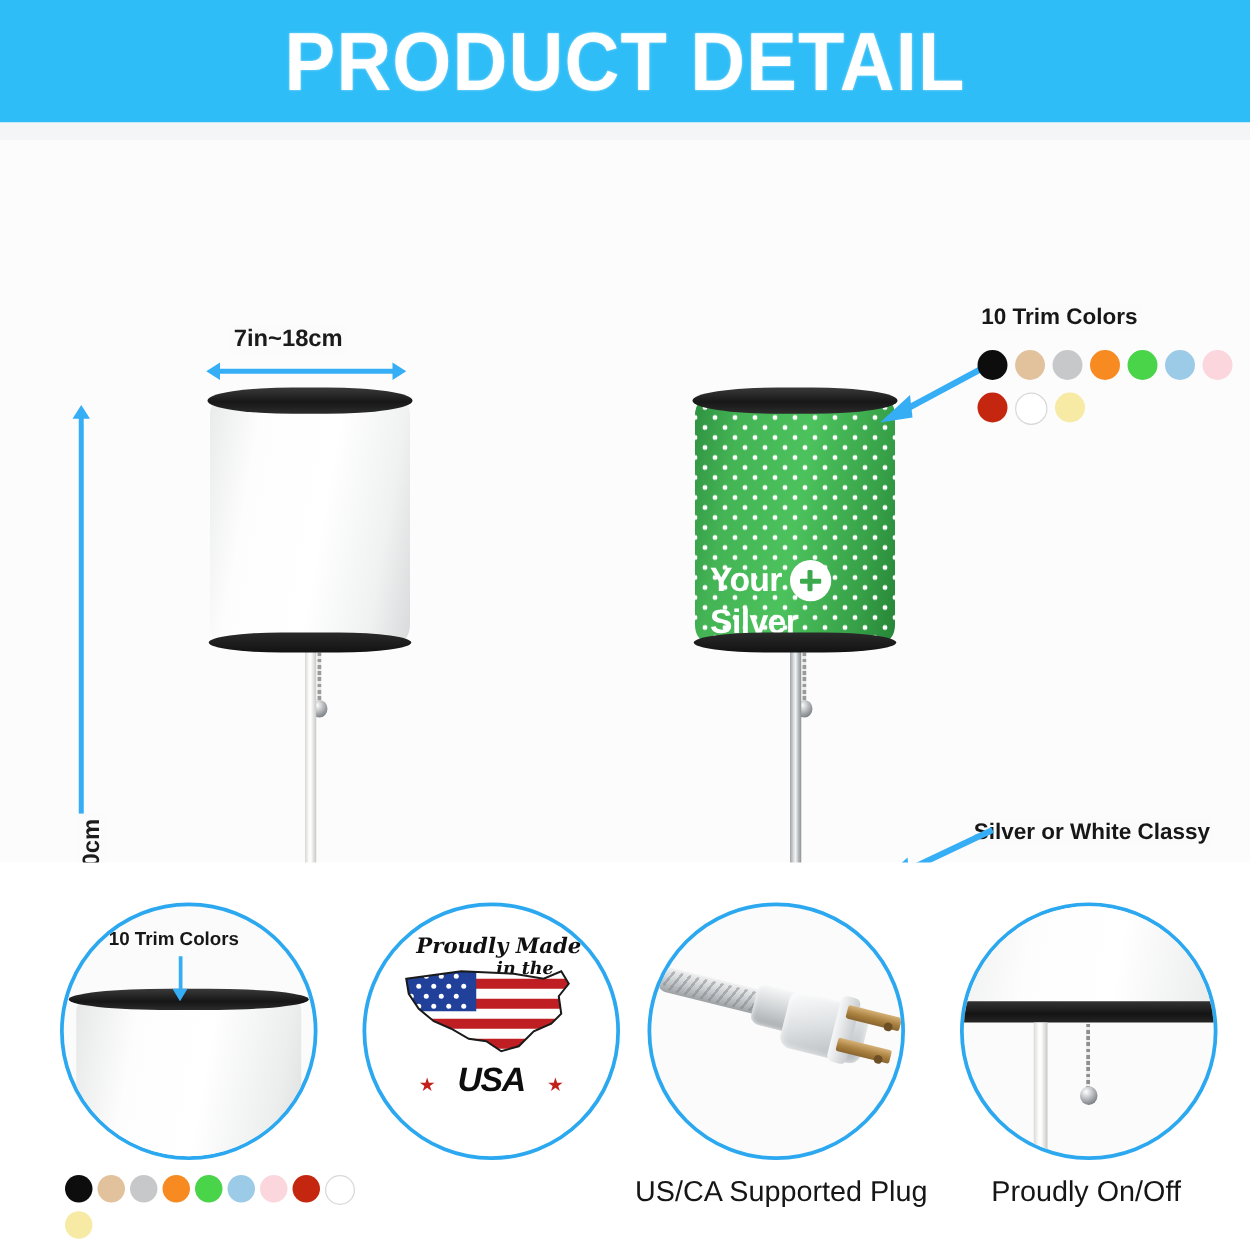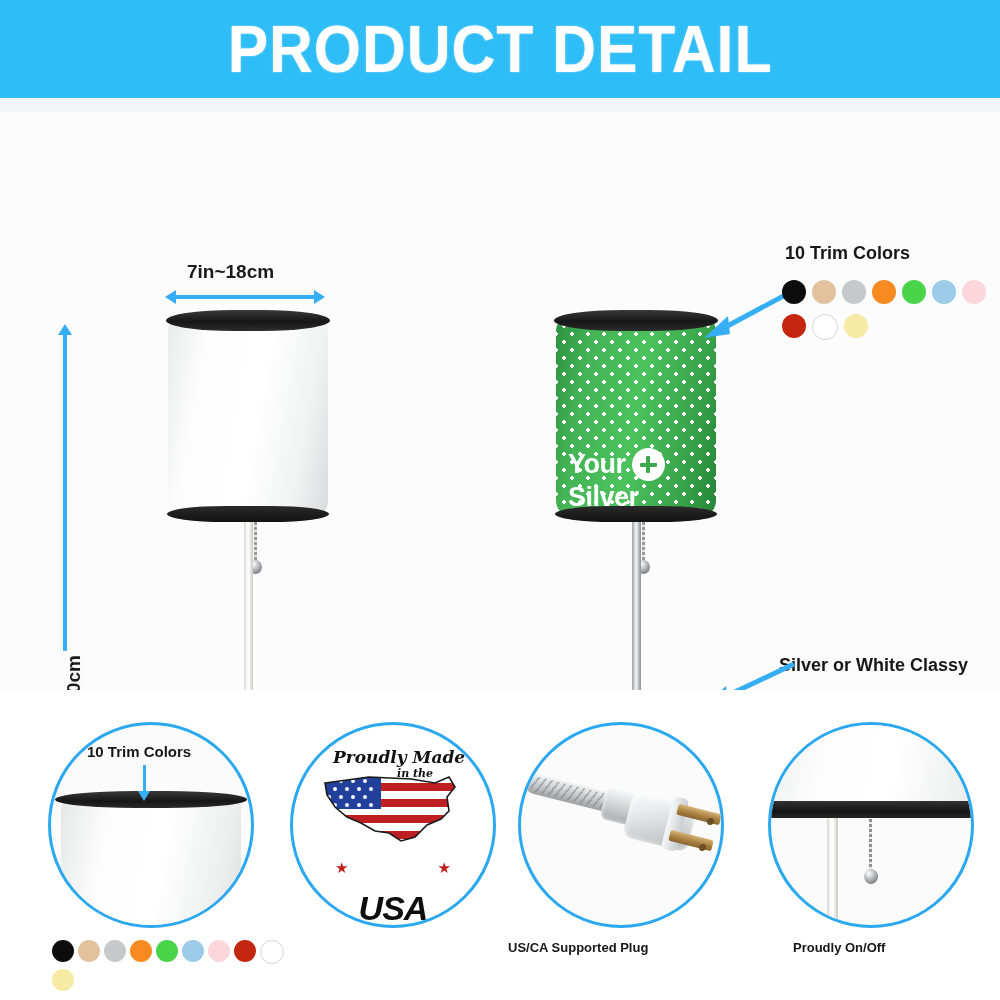--- a/index.html
+++ b/index.html
@@ -104,21 +104,21 @@
   #trim-top-label{left:782px;top:130px;}
   #swatches-top{left:782px;top:168px;width:218px;gap:4px;}
   #swatches-top .sw{width:24px;height:24px;margin:0 2px 6px 0;}
 
   #classy-label{left:776px;top:542px;}
 
   
   .bottom{position:absolute;left:0;top:690px;width:1000px;height:310px;background:#ffffff;}
   .circle{position:absolute;border-radius:50%;border:3px solid #2ba8ef;overflow:hidden;
      background:#fbfbfb;}
-  .panel-caption{position:absolute;font-size:13px;color:#161616;font-weight:700;white-space:nowrap;}
+  .panel-caption{position:absolute;font-size:23px;color:#161616;font-weight:400;white-space:nowrap;}
 
   #circle-1{left:48px;top:722px;width:200px;height:200px;}
   #circle-2{left:290px;top:722px;width:200px;height:200px;background:#fff;}
   #circle-3{left:518px;top:722px;width:200px;height:200px;}
   #circle-4{left:768px;top:722px;width:200px;height:200px;}
 
   #cap-plug{left:508px;top:940px;}
   #cap-btn{left:793px;top:940px;}
 
   #c1-label{position:absolute;left:36px;top:18px;font-size:15px;font-weight:600;color:#171717;z-index:3;}
@@ -129,24 +129,24 @@
      background:linear-gradient(100deg,#e6e7e7,#fdfdfd 25%,#ffffff 55%,#eceded 85%,#dcdddd);
      border-radius:12px 12px 0 0;}
   .c1-trim{position:absolute;left:4px;top:66px;width:192px;height:17px;
      background:linear-gradient(#3a3a3a,#161616 60%,#2b2b2b);border-radius:50%/60%;}
 
   
   .usa{position:absolute;left:0;top:0;width:200px;height:200px;}
   .usa-script{position:absolute;left:40px;top:22px;font-family:"DejaVu Serif",serif;
      font-style:italic;font-weight:bold;font-size:17px;color:#101010;}
   .usa-script2{position:absolute;left:104px;top:42px;font-family:"DejaVu Serif",serif;
-     font-style:italic;font-weight:bold;font-size:11px;color:#101010;}
+     font-style:italic;font-weight:bold;font-size:14px;color:#101010;}
   .usa-map{position:absolute;left:22px;top:42px;width:156px;height:84px;}
   .usa-big{position:absolute;left:0;top:124px;width:200px;text-align:center;
-     font-size:34px;font-style:italic;font-weight:bold;color:#0d0d0d;letter-spacing:-1px;margin-top:40px;}
+     font-size:27px;font-style:italic;font-weight:bold;color:#0d0d0d;letter-spacing:-1px;}
   .usa-star{position:absolute;top:134px;color:#c2201c;font-size:15px;}
   .usa-sub{position:absolute;left:0;top:162px;width:200px;text-align:center;
      font-size:13.5px;font-weight:bold;color:#101010;}
 
   
   .plug{position:absolute;left:0;top:0;width:200px;height:200px;}
   .cord{position:absolute;left:4px;top:58px;width:92px;height:20px;
      background:linear-gradient(#f1f2f3,#cfd2d4 45%,#9ea2a5);border-radius:9px;transform:rotate(14deg);}
   .cord-rib{position:absolute;left:8px;top:60px;width:82px;height:16px;transform:rotate(14deg);
      background:repeating-linear-gradient(115deg,rgba(120,125,130,.45) 0 2px,transparent 2px 6px);border-radius:8px;}

